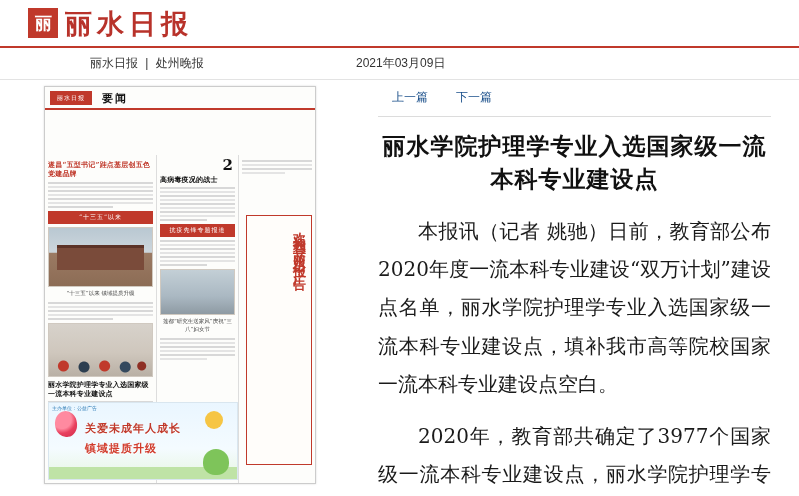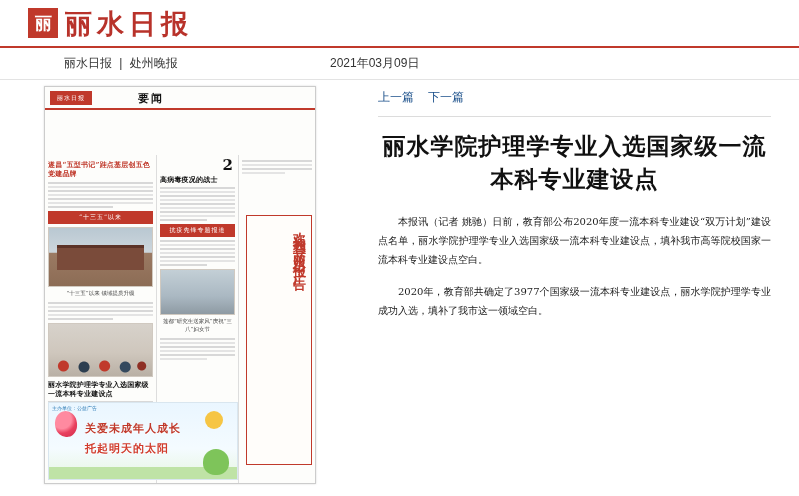--- a/index.html
+++ b/index.html
@@ -47,21 +47,21 @@
 
   
   .navbar {
     height: 32px;
     display: flex;
     align-items: center;
     border-bottom: 1px solid #e3e3e3;
     font-size: 12px;
     color: #333;
   }
-  .nav-left { padding-left: 64px; width: 330px; }
+  .nav-left { padding-left: 64px; width: 330px; margin-left: 26px; }
   .nav-left span { color: #333; }
   .nav-sep { color: #999; margin: 0 4px; }
   .nav-date { font-size: 12px; color: #333; }
 
   
   .content {
     display: flex;
     height: 414px;
   }
   .left-pane {
@@ -83,21 +83,20 @@
     border: 1px solid #ccc;
     position: relative;
     overflow: hidden;
     box-shadow: 0 0 2px rgba(0,0,0,0.15);
     font-family: "DejaVu Serif", serif;
   }
   .paper-head {
     display: flex; align-items: flex-start;
     padding: 4px 5px 2px 5px;
     border-bottom: 2px solid #c0392b;
-    gap: 36px;
   }
   .paper-logo {
     width: 42px; height: 14px;
     background: #c0392b;
     color: #fff;
     font-size: 6px;
     display: flex; align-items: center; justify-content: center;
     letter-spacing: 1px;
   }
   .paper-head-title {
@@ -265,21 +264,21 @@
 
   
   .toolrow {
     display: flex;
     align-items: center;
     font-size: 12px;
     color: #1a4f8a;
     margin-bottom: 10px;
     height: 18px;
   }
-  .toolrow .prev, .toolrow .next { margin-right: 14px; cursor: pointer; }
+  .toolrow .prev, .toolrow .next { margin-right: 14px; cursor: pointer; margin-left: 14px; }
   .tool-right {
     margin-left: auto;
     display: flex; align-items: center; gap: 10px;
     color: #c0392b;
     font-weight: bold;
     font-size: 12px;
   }
   .tool-right span { cursor: pointer; }
   .divider {
     height: 1px; background: #dcdcdc;
@@ -290,21 +289,21 @@
     font-size: 23px;
     font-weight: bold;
     color: #111;
     text-align: center;
     line-height: 1.45;
     letter-spacing: 1px;
     margin: 2px 0 16px 0;
   }
   .para {
     font-family: "DejaVu Serif", serif;
-    font-size: 10px;
+    font-size: 20px;
     color: #1a1a1a;
     line-height: 1.92;
     text-indent: 2em;
     margin: 4px 0 13px 0;
     text-align: justify;
   }
 </style>
 </head>
 <body>
 
@@ -423,21 +422,21 @@
           </div>
         </div>
 
         <div class="bottom-ad">
           <div class="corner-tag">主办单位：公益广告</div>
           <div class="sun"></div>
           <div class="balloon"></div>
           <div class="ground"></div>
           <div class="tree"></div>
           <div class="t1">关爱未成年人成长</div>
-          <div class="t2">托起明天的太阳</div>
+          <div class="t2">镇域提质升级</div>
         </div>
 
       </div>
     </div>
 
     <div class="right-pane">
 
       <div class="toolrow">
         <span class="prev">上一篇</span>
         <span class="next">下一篇</span>

